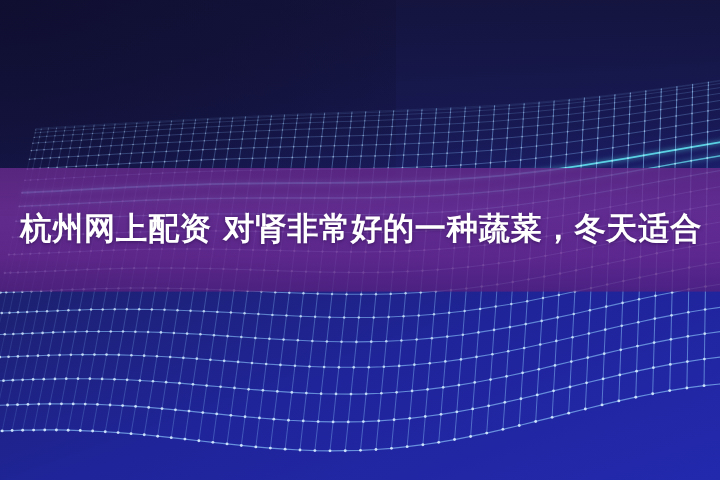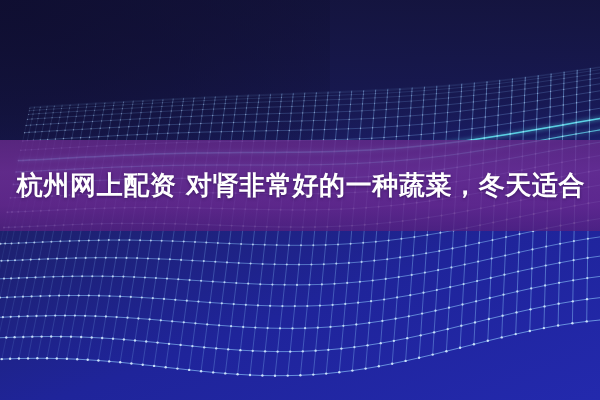--- a/index.html
+++ b/index.html
@@ -56,21 +56,21 @@
     display: block;
     width: 600px;
     height: 400px;
   }
   
   #caption-band {
     position: absolute;
     left: 0;
     top: 140px;
     width: 100%;
-    height: 91px;
+    height: 103px;
     background: linear-gradient(180deg,
       rgba(104,42,140,0.80) 0%,
       rgba(112,46,150,0.82) 35%,
       rgba(106,40,142,0.82) 72%,
       rgba(86,32,126,0.80) 100%);
     display: flex;
     flex-direction: row;
     align-items: center;
     justify-content: center;
     box-sizing: border-box;

